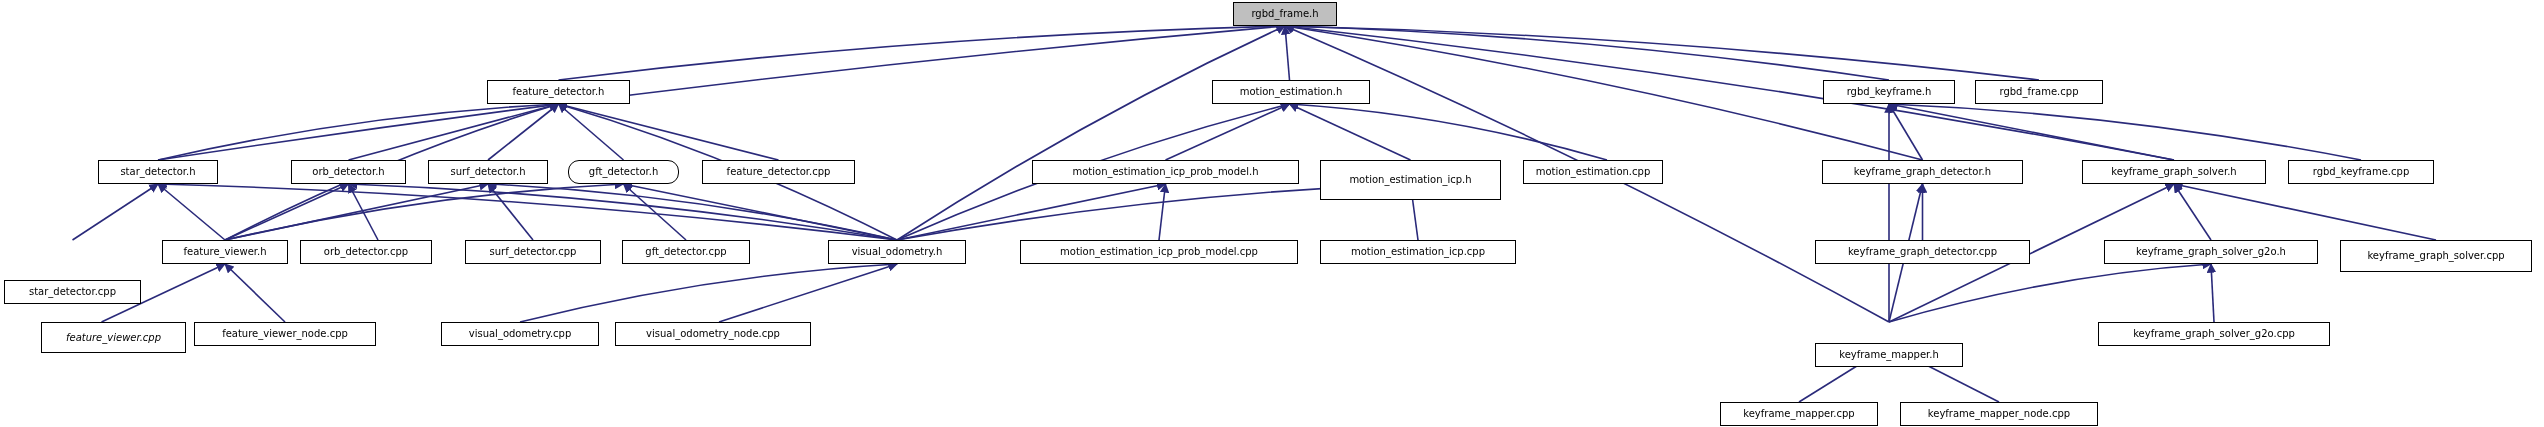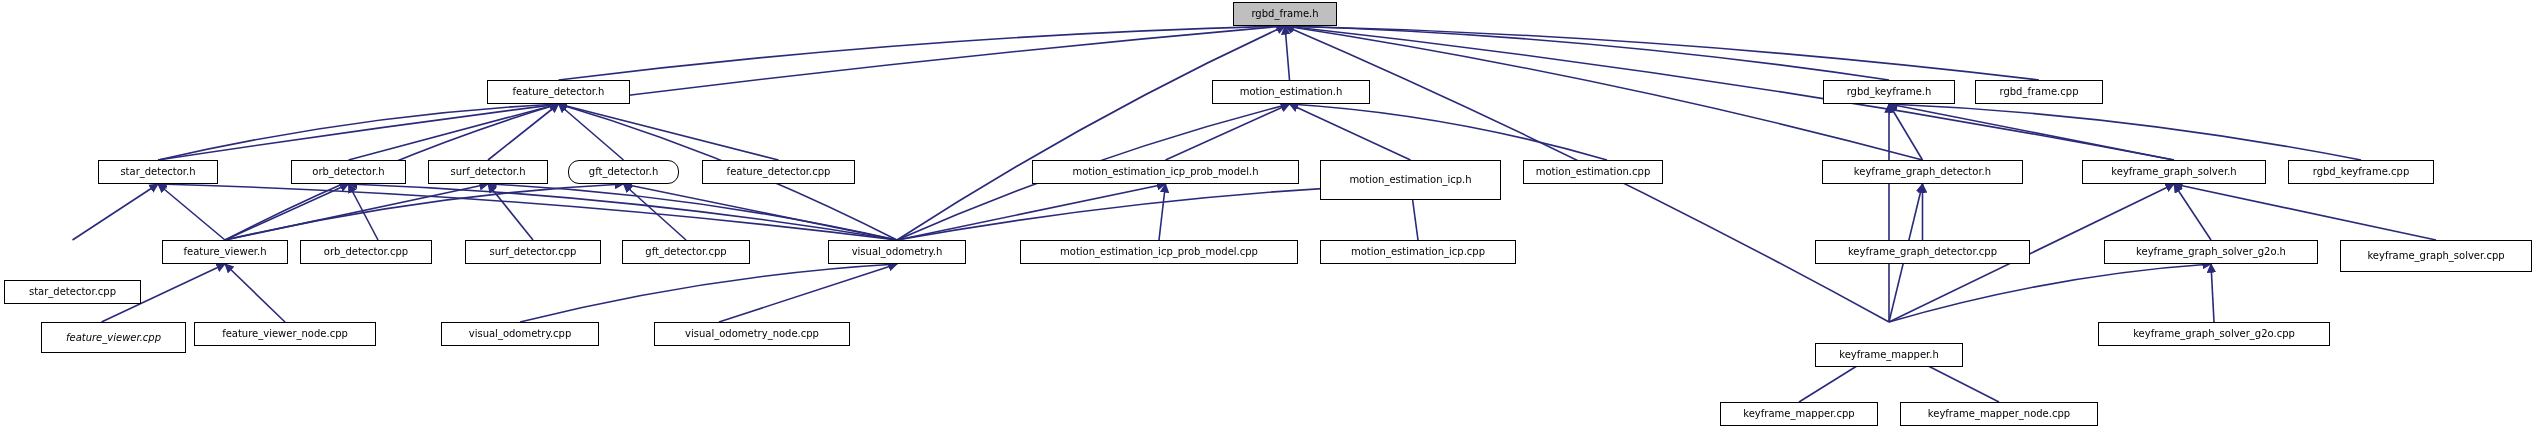--- a/index.html
+++ b/index.html
@@ -191,21 +191,21 @@
       </div>
       <div class="node" style="left: 41px; top: 322px; width: 145px; height: 31px; font-style: italic;">
         <span>feature_viewer.cpp</span>
       </div>
       <div class="node" style="left: 194px; top: 322px; width: 182px; height: 24px;">
         <span>feature_viewer_node.cpp</span>
       </div>
       <div class="node" style="left: 441px; top: 322px; width: 158px; height: 24px;">
         <span>visual_odometry.cpp</span>
       </div>
-      <div class="node" style="left: 654px; top: 322px; width: 196px; height: 24px;">
+      <div class="node" style="left: 615px; top: 322px; width: 196px; height: 24px;">
         <span>visual_odometry_node.cpp</span>
       </div>
       <div class="node" style="left: 1815px; top: 322px; width: 148px; height: 24px; margin-top: 21px;">
         <span>keyframe_mapper.h</span>
       </div>
       <div class="node" style="left: 2098px; top: 322px; width: 232px; height: 24px;">
         <span>keyframe_graph_solver_g2o.cpp</span>
       </div>
       <div class="node" style="left: 1720px; top: 402px; width: 158px; height: 24px;">
         <span>keyframe_mapper.cpp</span>

